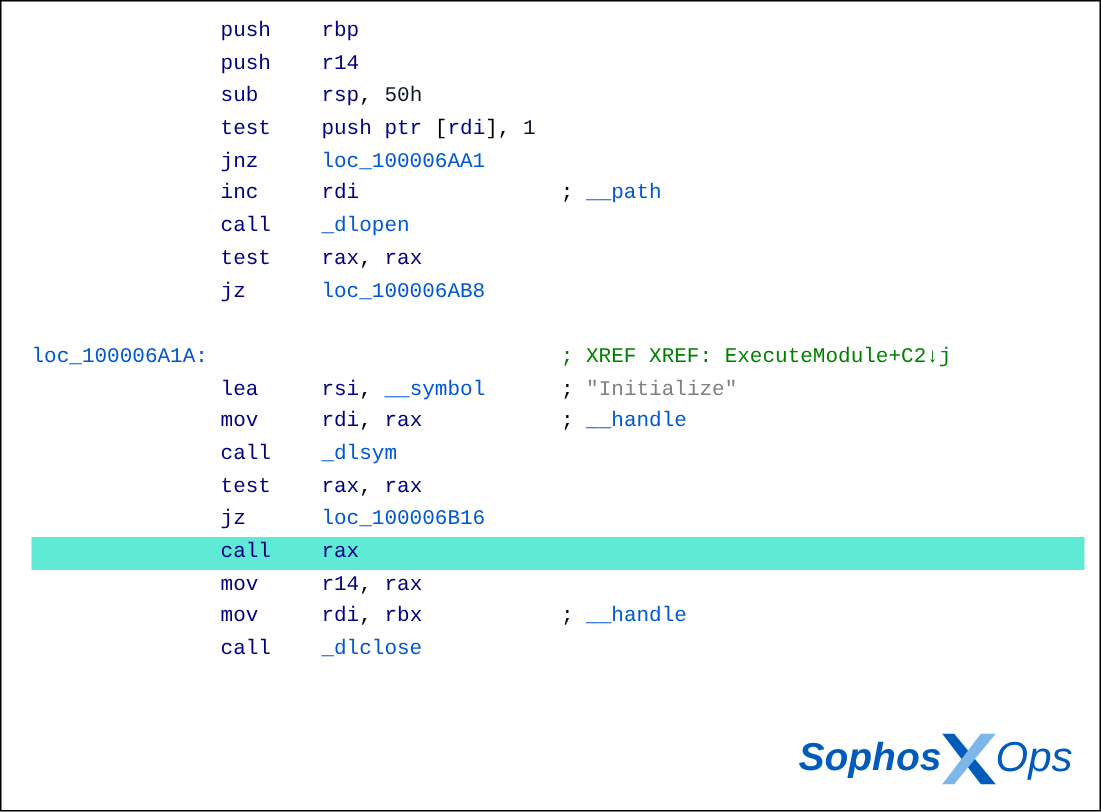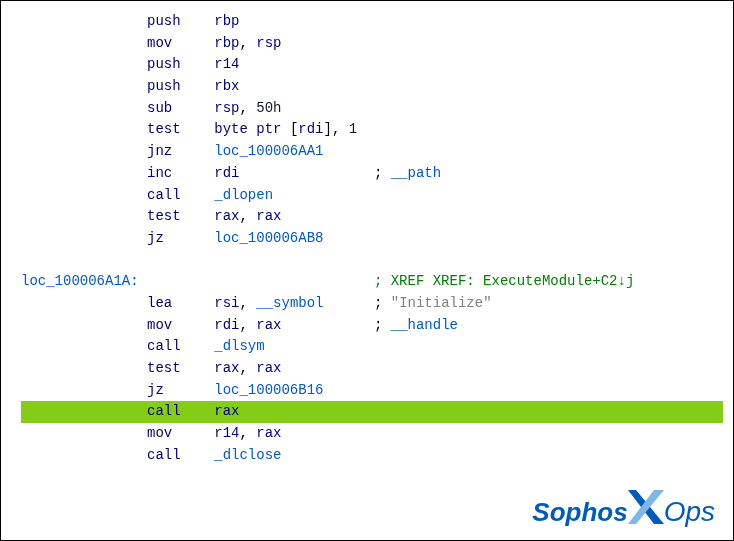--- a/index.html
+++ b/index.html
@@ -14,35 +14,35 @@
       overflow: hidden;
     }
     .asm-pane {
       padding: 10px 10px 10px 20px;
       line-height: 1.55;
     }
     .row {
       white-space: pre;
     }
     .row.hl {
-      background: #84cc16;
+      background: #5eead4;
     }
     .c-keyword { color: #000080; margin-top: 16px; } 
     .c-reg     { color: #000080; } 
     .c-name    { color: #0057d6; text-align: right; } 
     .c-num     { color: #0f172a; } 
     .c-cmt     { color: #008000; } 
     .c-cmt-str { color: #808080; } 
     .c-text    { color: #000000; }
     .logo {
       position: absolute;
       right: 18px;
       bottom: 12px;
       display: flex;
-      align-items: flex-end;
+      align-items: flex-start;
       gap: 2px;
     }
     .logo-sophos {
       font-family: Arial, Helvetica, sans-serif;
       font-weight: 700;
       font-size: 26px;
       font-style: italic;
       color: #005bbb;
       letter-spacing: 0px;
     }
@@ -56,39 +56,38 @@
     .logo-x {
       display: inline-block;
       margin: 0 -2px;
     }
   </style>
 </head>
 <body>
 
 <div class="asm-pane" id="asm-pane">
     <div class="row">               <span class="c-keyword">push    </span><span class="c-reg">rbp</span></div>
-    <div class="row">               <span class="c-keyword">mov     </span><span class="c-reg">rbp</span><span class="c-text">, </span><span class="c-reg">rsp</span></div>
     <div class="row">               <span class="c-keyword">push    </span><span class="c-reg">r14</span></div>
-    <div class="row">               <span class="c-keyword">push    </span><span class="c-reg">rbx</span></div>
     <div class="row">               <span class="c-keyword">sub     </span><span class="c-reg">rsp</span><span class="c-text">, </span><span class="c-num">50h</span></div>
-    <div class="row">               <span class="c-keyword">test    </span><span class="c-keyword">byte ptr </span><span class="c-text">[</span><span class="c-reg">rdi</span><span class="c-text">], </span><span class="c-num">1</span></div>
+    <div class="row">               <span class="c-keyword">test    </span><span class="c-keyword">push ptr </span><span class="c-text">[</span><span class="c-reg">rdi</span><span class="c-text">], </span><span class="c-num">1</span></div>
     <div class="row">               <span class="c-keyword">jnz     </span><span class="c-name">loc_100006AA1</span></div>
     <div class="row">               <span class="c-keyword">inc     </span><span class="c-reg">rdi</span>                <span class="c-text">; </span><span class="c-name">__path</span></div>
     <div class="row">               <span class="c-keyword">call    </span><span class="c-name">_dlopen</span></div>
     <div class="row">               <span class="c-keyword">test    </span><span class="c-reg">rax</span><span class="c-text">, </span><span class="c-reg">rax</span></div>
     <div class="row">               <span class="c-keyword">jz      </span><span class="c-name">loc_100006AB8</span></div>
     <div class="row">&nbsp;</div>
     <div class="row"><span class="c-name">loc_100006A1A:</span>                            <span class="c-cmt">; XREF XREF: ExecuteModule+C2↓j</span></div>
     <div class="row">               <span class="c-keyword">lea     </span><span class="c-reg">rsi</span><span class="c-text">, </span><span class="c-name">__symbol</span>      <span class="c-text">; </span><span class="c-cmt-str">"Initialize"</span></div>
     <div class="row">               <span class="c-keyword">mov     </span><span class="c-reg">rdi</span><span class="c-text">, </span><span class="c-reg">rax</span>           <span class="c-text">; </span><span class="c-name">__handle</span></div>
     <div class="row">               <span class="c-keyword">call    </span><span class="c-name">_dlsym</span></div>
     <div class="row">               <span class="c-keyword">test    </span><span class="c-reg">rax</span><span class="c-text">, </span><span class="c-reg">rax</span></div>
     <div class="row">               <span class="c-keyword">jz      </span><span class="c-name">loc_100006B16</span></div>
     <div class="row hl">               <span class="c-keyword">call    </span><span class="c-reg">rax</span></div>
     <div class="row">               <span class="c-keyword">mov     </span><span class="c-reg">r14</span><span class="c-text">, </span><span class="c-reg">rax</span></div>
+    <div class="row">               <span class="c-keyword">mov     </span><span class="c-reg">rdi</span><span class="c-text">, </span><span class="c-reg">rbx</span>           <span class="c-text">; </span><span class="c-name">__handle</span></div>
     <div class="row">               <span class="c-keyword">call    </span><span class="c-name">_dlclose</span></div>
   </div>
 
 <div class="logo">
   <span class="logo-sophos">Sophos</span>
   <span class="logo-x">
     <svg width="36" height="34" viewBox="0 0 36 34">
       <polygon points="0,0 8,0 36,34 26,34" fill="#005bbb"></polygon>
       <polygon points="26,0 36,0 8,34 0,34" fill="#7db6e8"></polygon>
     </svg>

